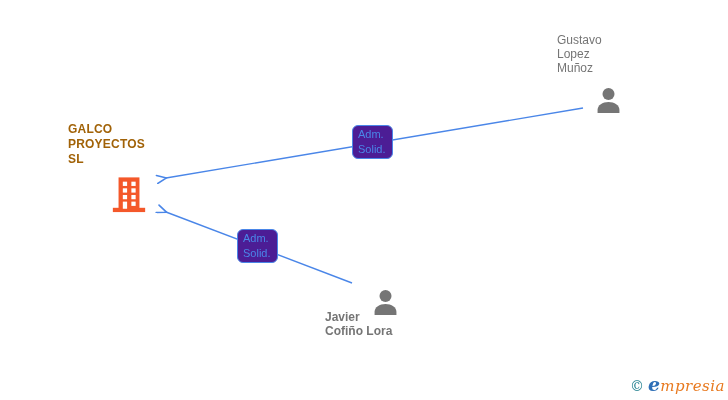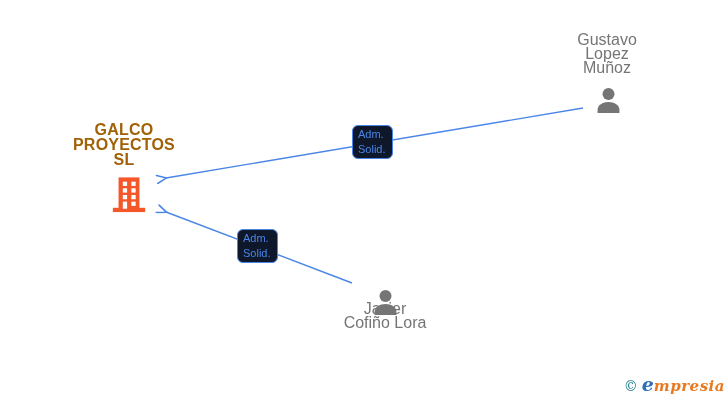--- a/index.html
+++ b/index.html
@@ -2,41 +2,41 @@
 <html><head>
 <meta charset="utf-8">
 <style>
   html,body{margin:0;padding:0;background:#ffffff;}
   .stage{
     position:relative;width:728px;height:400px;background:#ffffff;
     font-family:"Liberation Sans",sans-serif;overflow:hidden;
   }
   .edges{position:absolute;left:0;top:0;width:728px;height:400px;}
   .node-label{
-    position:absolute;color:#757575;font-size:16px;line-height:14px;
-    text-align:center;white-space:pre-line;
+    position:absolute;color:#757575;font-size:12px;line-height:14px;
+    text-align:left;white-space:pre-line;
   }
   .company-label{
     font-weight:bold;line-height:15px;color:#a16207;letter-spacing:0.2px;
   }
   .icon-wrap{position:absolute;}
   .edge-label{
     position:absolute;width:41px;height:34px;box-sizing:border-box;
-    border:1.5px solid #4a86e8;border-radius:6px;background:#0f172a;
+    border:1.5px solid #4a86e8;border-radius:6px;background:#4c1d95;
     color:#4a86e8;font-size:11px;line-height:15px;white-space:pre-line;
     padding:1px 0 0 5px;text-align:left;
   }
   .watermark{
     position:absolute;right:3px;bottom:5px;
     font-family:"DejaVu Serif",serif;font-style:italic;
     display:flex;align-items:baseline;cursor:pointer;
   }
   .wm-copy{color:#1f7f8e;font-size:14px;font-style:normal;margin-right:4px;}
   .wm-e{color:#2e6fb7;font-size:19px;font-weight:bold;}
-  .wm-rest{color:#e8791f;font-size:15px;letter-spacing:0.5px;font-weight:bold;}
+  .wm-rest{color:#e8791f;font-size:15px;letter-spacing:0.5px;}
 </style>
 </head>
 <body>
 
 <div class="stage">
 
   <svg class="edges" width="728" height="400" viewBox="0 0 728 400">
     <defs>
       <marker id="arrow" markerWidth="12" markerHeight="10" refX="2" refY="4.5" orient="auto" markerUnits="userSpaceOnUse">
         <path d="M11,0.5 L1.5,4.5 L11,8.5" fill="none" stroke="#4a86e8" stroke-width="1.6" stroke-linecap="round" stroke-linejoin="round"></path>
@@ -73,21 +73,21 @@
       <path d="M12 12.8c-4.5 0-8.2 2.5-8.2 5.8V21h16.4v-2.4c0-3.3-3.7-5.8-8.2-5.8z"></path>
     </svg>
   </div>
 
   <div class="icon-wrap" style="left:369px;top:287px;">
     <svg width="33" height="32" viewBox="0 0 24 24" fill="#757575">
       <circle cx="12" cy="6.8" r="4.5"></circle>
       <path d="M12 12.8c-4.5 0-8.2 2.5-8.2 5.8V21h16.4v-2.4c0-3.3-3.7-5.8-8.2-5.8z"></path>
     </svg>
   </div>
-  <div class="node-label" style="left:325px;top:302px;width:120px;">Javier
+  <div class="node-label" style="left:325px;top:310px;width:120px;font-weight:bold;">Javier
 Cofiño Lora</div>
 
   <div class="edge-label" style="left:352px;top:125px;">Adm.
 Solid.</div>
   <div class="edge-label" style="left:237px;top:229px;">Adm.
 Solid.</div>
 
   <div class="watermark">
     <span class="wm-copy">©</span>
     <span class="wm-e">e</span>

